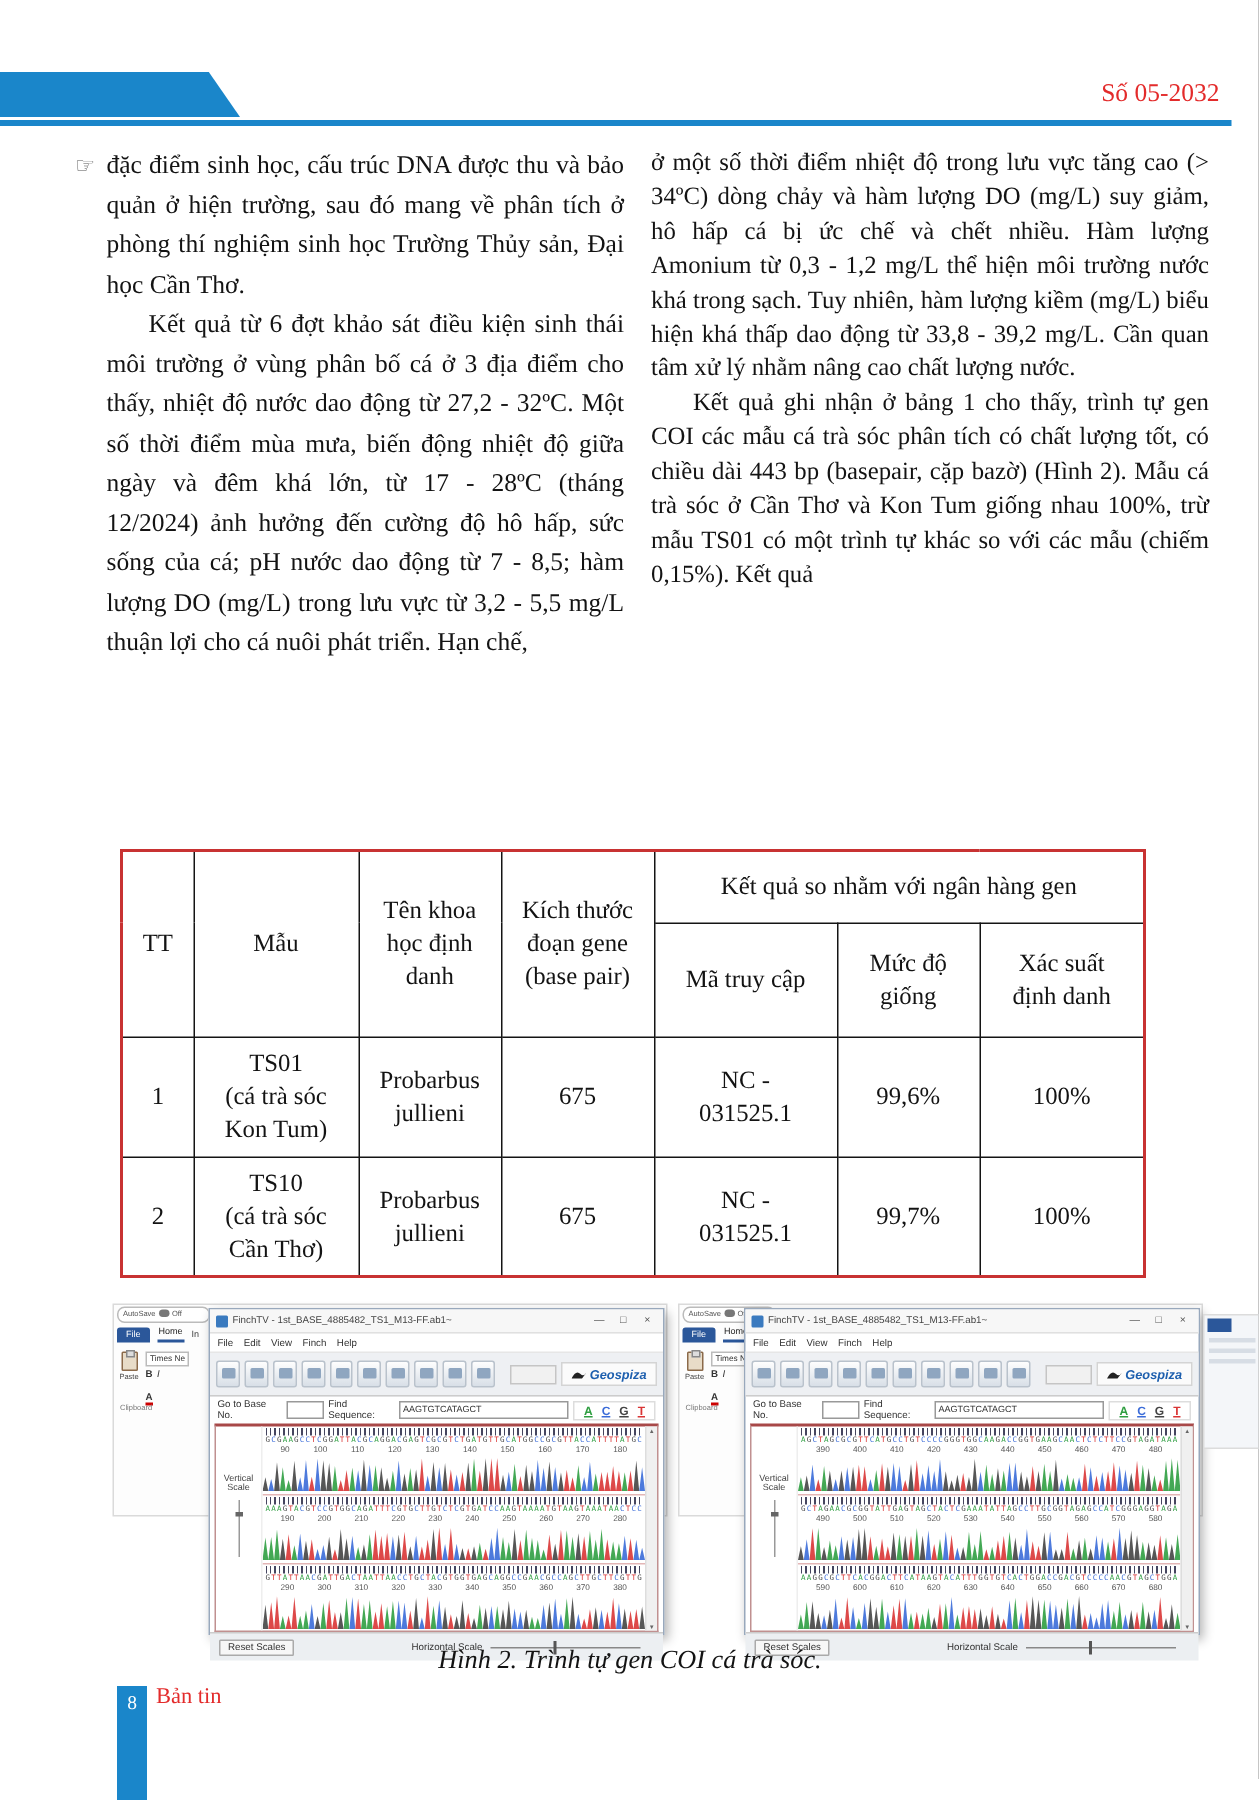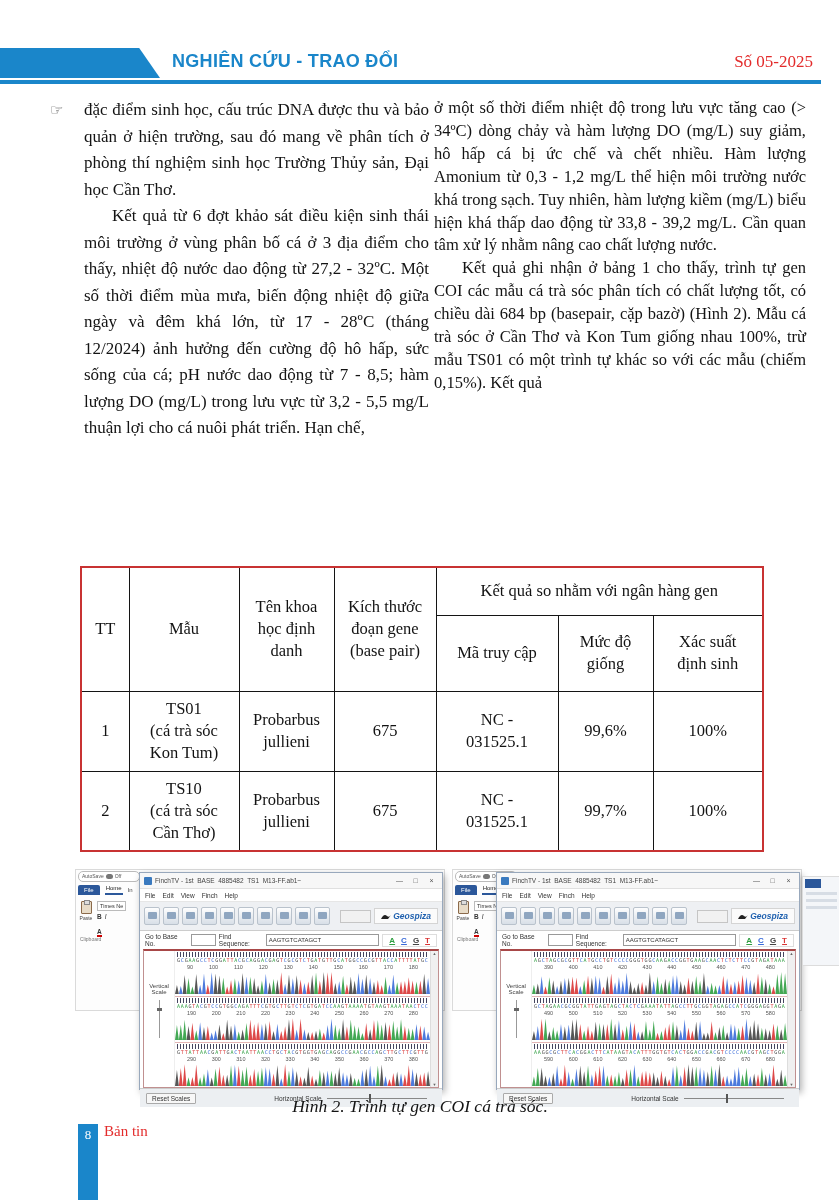--- a/index.html
+++ b/index.html
@@ -10,21 +10,21 @@
              clip-path:polygon(0 0,87% 0,100% 100%,0 100%);}
   .hdr-title{position:absolute;left:172px;top:51px;font-family:"Liberation Sans",sans-serif;
              font-weight:bold;font-size:18px;color:#1a86ca;letter-spacing:.3px;}
   .hdr-issue{position:absolute;right:26px;top:52px;font-size:17px;color:#e32b2b;}
   .hdr-rule{position:absolute;left:0;right:18px;top:80px;height:4px;background:#1a86ca;}
   
   .hand{position:absolute;font-size:15px;color:#555;}
   .hand-top{left:50px;top:101px;}
   .hand-bottom{left:779px;top:1072px;}
   .col{position:absolute;top:97px;text-align:justify;}
-  .col-left{left:84px;width:345px;font-size:17px;line-height:26.5px;}
+  .col-left{left:71px;width:345px;font-size:17px;line-height:26.5px;}
   .col-right{left:434px;width:372px;font-size:16.5px;line-height:22.9px;}
   .col p{margin:0;}
   .ind{text-indent:28px;}
   .bold{font-weight:bold;}
   
   .tbl-caption{position:absolute;left:84px;width:680px;top:537px;text-align:center;font-size:16.5px;}
   table.results{position:absolute;left:80px;top:566px;width:682px;table-layout:fixed;
                 border-collapse:collapse;border:2px solid #c83232;font-size:16.5px;}
   table.results th,table.results td{border:1.5px solid #141414;text-align:center;
                 vertical-align:middle;font-weight:normal;white-space:pre-line;padding:2px 3px;line-height:22px;}
@@ -100,35 +100,34 @@
   .fpage{color:#fff;font-size:13px;text-align:center;padding-top:3px;}
   .fbulletin{position:absolute;left:104px;top:1123px;color:#e32b2b;font-size:15px;}
   .forg{position:absolute;left:104px;top:1139px;color:#1b75bc;font-size:21px;letter-spacing:.3px;}
 </style>
 </head>
 <body>
 
 <div class="page">
 
   <div class="hdr-shape"></div>
-  <div class="hdr-title">NGHIÊN CỨU - TRAO ĐỔI</div>
-  <div class="hdr-issue">Số 05-2025</div>
+  <div class="hdr-issue">Số 05-2032</div>
   <div class="hdr-rule"></div>
 
   <span class="hand hand-top">☞</span>
   <span class="hand hand-bottom">☞</span>
 
   <div class="col col-left">
     <p>đặc điểm sinh học, cấu trúc DNA được thu và bảo quản ở hiện trường, sau đó mang về phân tích ở phòng thí nghiệm sinh học Trường Thủy sản, Đại học Cần Thơ.</p>
     <p class="ind">Kết quả từ 6 đợt khảo sát điều kiện sinh thái môi trường ở vùng phân bố cá ở 3 địa điểm cho thấy, nhiệt độ nước dao động từ 27,2 - 32ºC. Một số thời điểm mùa mưa, biến động nhiệt độ giữa ngày và đêm khá lớn, từ 17 - 28ºC (tháng 12/2024) ảnh hưởng đến cường độ hô hấp, sức sống của cá; pH nước dao động từ 7 - 8,5; hàm lượng DO (mg/L) trong lưu vực từ 3,2 - 5,5 mg/L thuận lợi cho cá nuôi phát triển. Hạn chế,</p>
   </div>
 
   <div class="col col-right">
     <p>ở một số thời điểm nhiệt độ trong lưu vực tăng cao (&gt; 34ºC) dòng chảy và hàm lượng DO (mg/L) suy giảm, hô hấp cá bị ức chế và chết nhiều. Hàm lượng Amonium từ 0,3 - 1,2 mg/L thể hiện môi trường nước khá trong sạch. Tuy nhiên, hàm lượng kiềm (mg/L) biểu hiện khá thấp dao động từ 33,8 - 39,2 mg/L. Cần quan tâm xử lý nhằm nâng cao chất lượng nước.</p>
-    <p class="ind">Kết quả ghi nhận ở bảng 1 cho thấy, trình tự gen COI các mẫu cá trà sóc phân tích có chất lượng tốt, có chiều dài 684 bp (basepair, cặp bazờ) (Hình 2). Mẫu cá trà sóc ở Cần Thơ và Kon Tum giống nhau 100%, trừ mẫu TS01 có một trình tự khác so với các mẫu (chiếm 0,15%). Kết quả</p>
+    <p class="ind">Kết quả ghi nhận ở bảng 1 cho thấy, trình tự gen COI các mẫu cá trà sóc phân tích có chất lượng tốt, có chiều dài 443 bp (basepair, cặp bazờ) (Hình 2). Mẫu cá trà sóc ở Cần Thơ và Kon Tum giống nhau 100%, trừ mẫu TS01 có một trình tự khác so với các mẫu (chiếm 0,15%). Kết quả</p>
   </div>
 
   <table class="results">
     <colgroup>
       <col style="width:48px">
         <col style="width:110px">
         <col style="width:95px">
         <col style="width:102px">
       <col style="width:122px">
         <col style="width:95px">
@@ -144,21 +143,21 @@
         <th rowspan="2">Kích thước
 đoạn gene
 (base pair)</th>
         <th colspan="3">Kết quả so nhằm với ngân hàng gen</th>
       </tr>
       <tr class="sub-row">
         <th>Mã truy cập</th>
         <th>Mức độ
 giống</th>
         <th>Xác suất
-định sinh</th>
+định danh</th>
       </tr>
     </thead>
     <tbody>
       <tr class="body-row">
         <td>1</td>
         <td>TS01
 (cá trà sóc
 Kon Tum)</td>
         <td>Probarbus
 jullieni</td>

